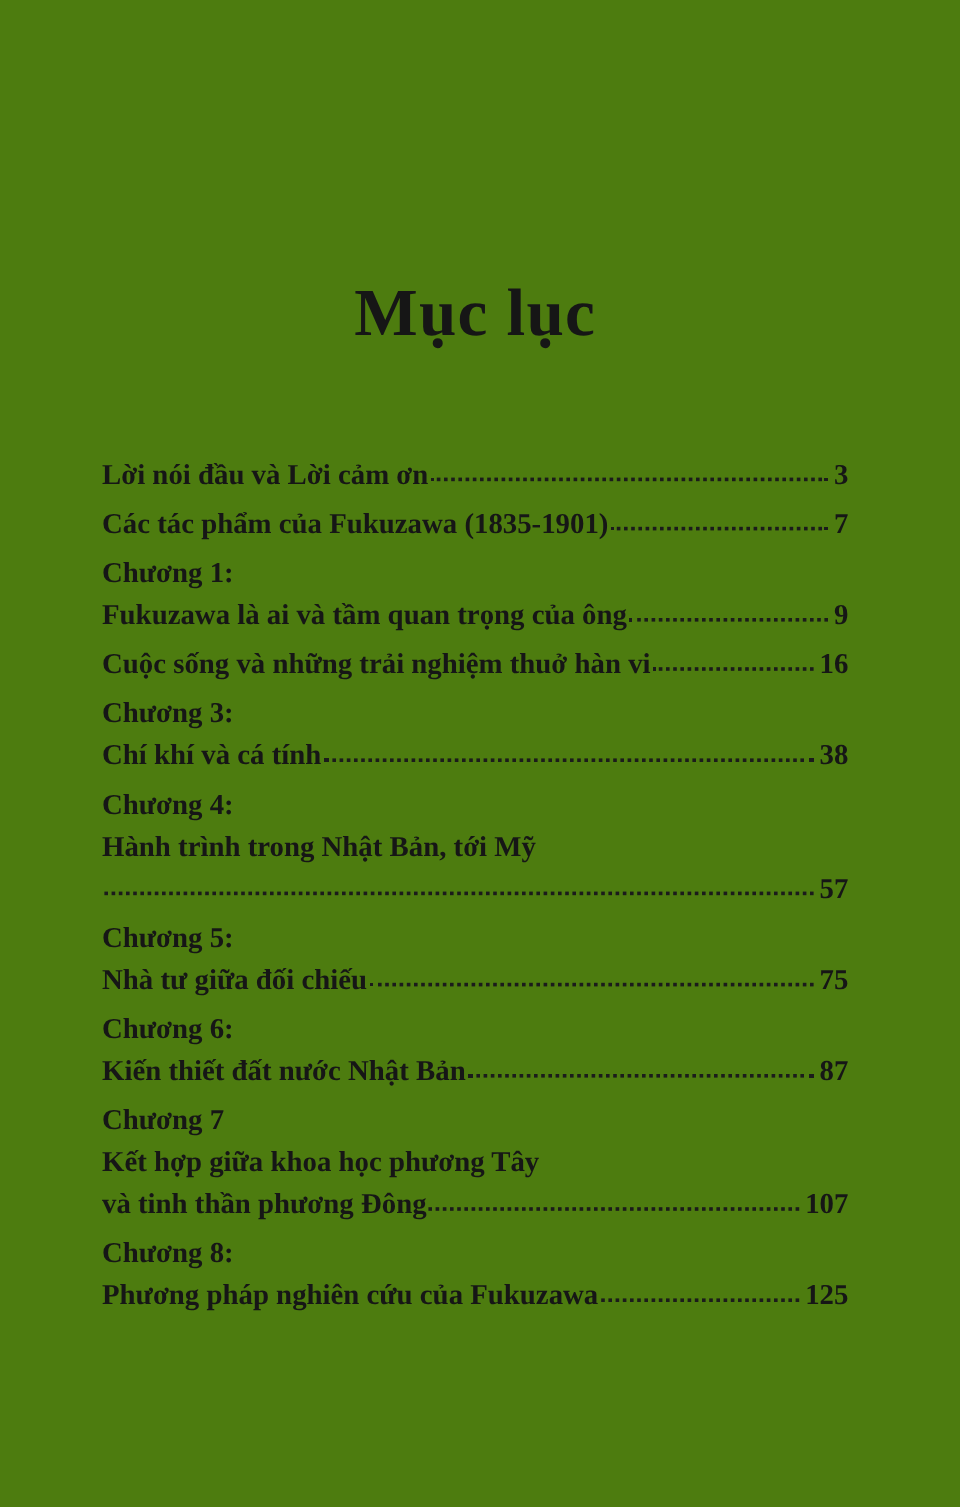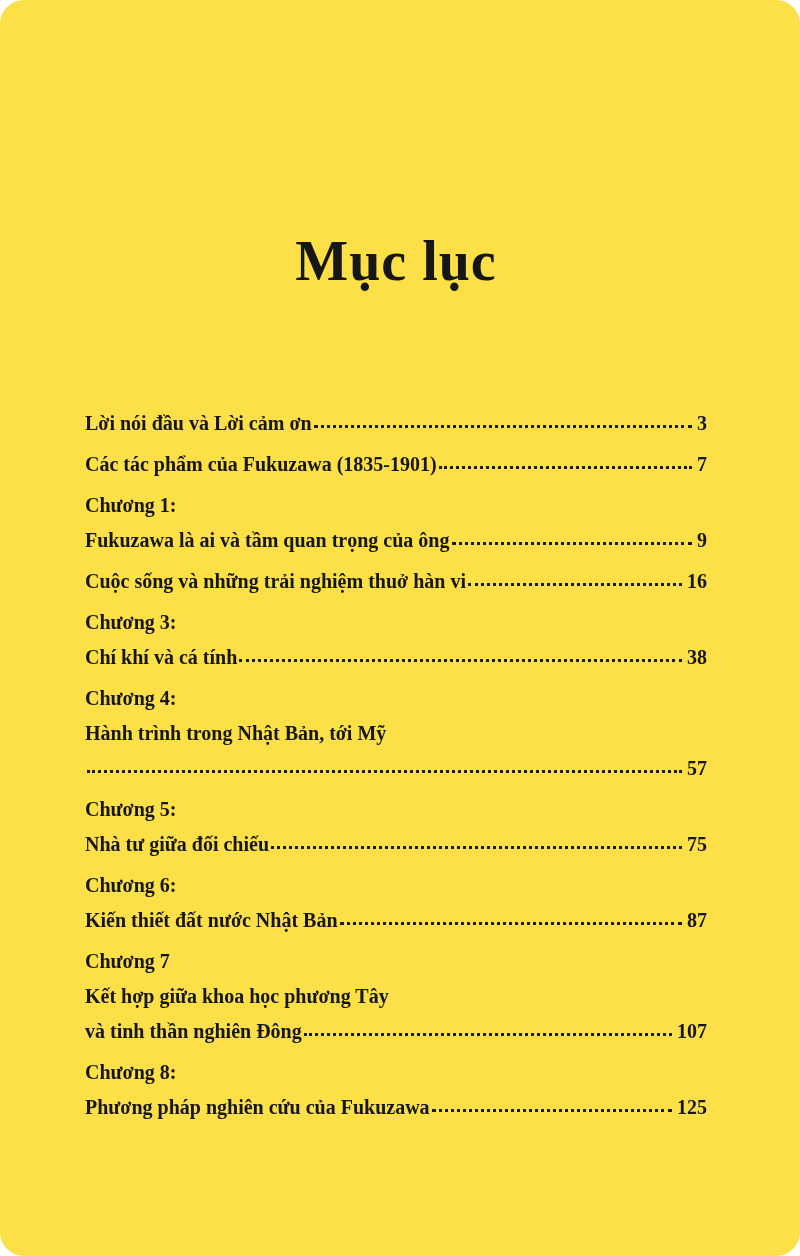--- a/index.html
+++ b/index.html
@@ -4,41 +4,40 @@
 <style>
   html, body {
     margin: 0;
     padding: 0;
     background: #ffffff;
   }
   .page {
     position: relative;
     width: 800px;
     height: 1256px;
-    background: #fde047;
+    background: #4d7c0f;
     overflow: hidden;
     font-family: "Liberation Serif", "DejaVu Serif", serif;
     color: #161616;
-    border-radius: 24px;
   }
   .content {
     margin-left: 85px;
     margin-right: 93px;
   }
   .title {
     margin: 232px 0 0 0;
     font-size: 56px;
     line-height: 58px;
     font-weight: 700;
     text-align: center;
     letter-spacing: 1px;
   }
   .toc {
-    margin-top: 116px;
-    font-size: 20px;
+    margin-top: 89px;
+    font-size: 24px;
     font-weight: 600;
   }
   .entry {
     margin-bottom: 6px;
   }
   .line {
     line-height: 35px;
     white-space: nowrap;
   }
   .row {
@@ -134,21 +133,21 @@
       <span class="t">Kiến thiết đất nước Nhật Bản</span>
       <span class="leader"></span>
       <span class="pg">87</span>
     </div>
   </div>
 
   <div class="entry">
     <div class="line">Chương 7</div>
           <div class="line">Kết hợp giữa khoa học phương Tây</div>
           <div class="row line">
-      <span class="t">và tinh thần nghiên Đông</span>
+      <span class="t">và tinh thần phương Đông</span>
       <span class="leader"></span>
       <span class="pg">107</span>
     </div>
   </div>
 
   <div class="entry">
     <div class="line">Chương 8:</div>
           <div class="row line">
       <span class="t">Phương pháp nghiên cứu của Fukuzawa</span>
       <span class="leader"></span>

